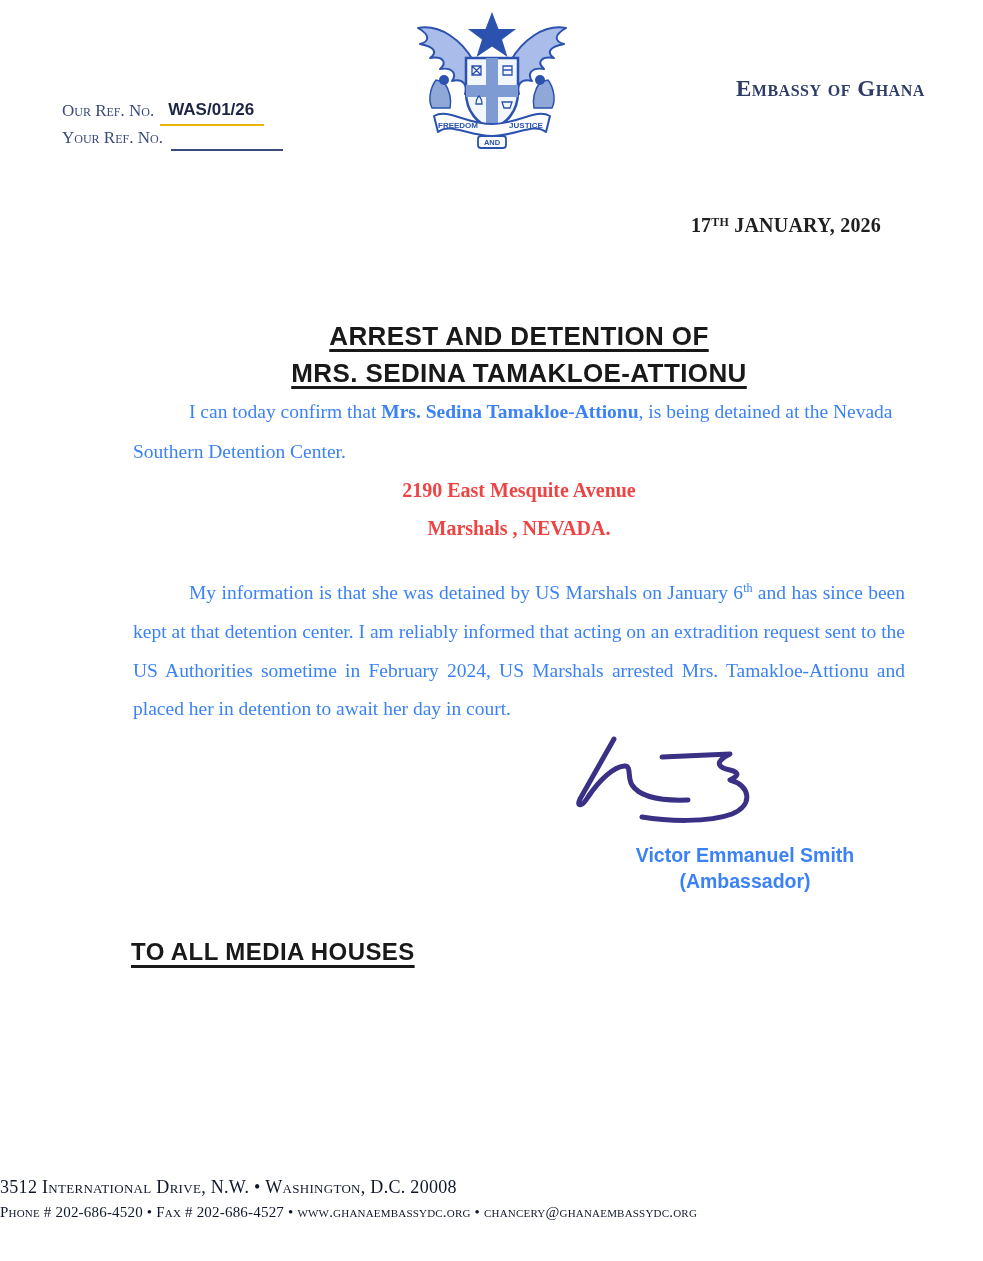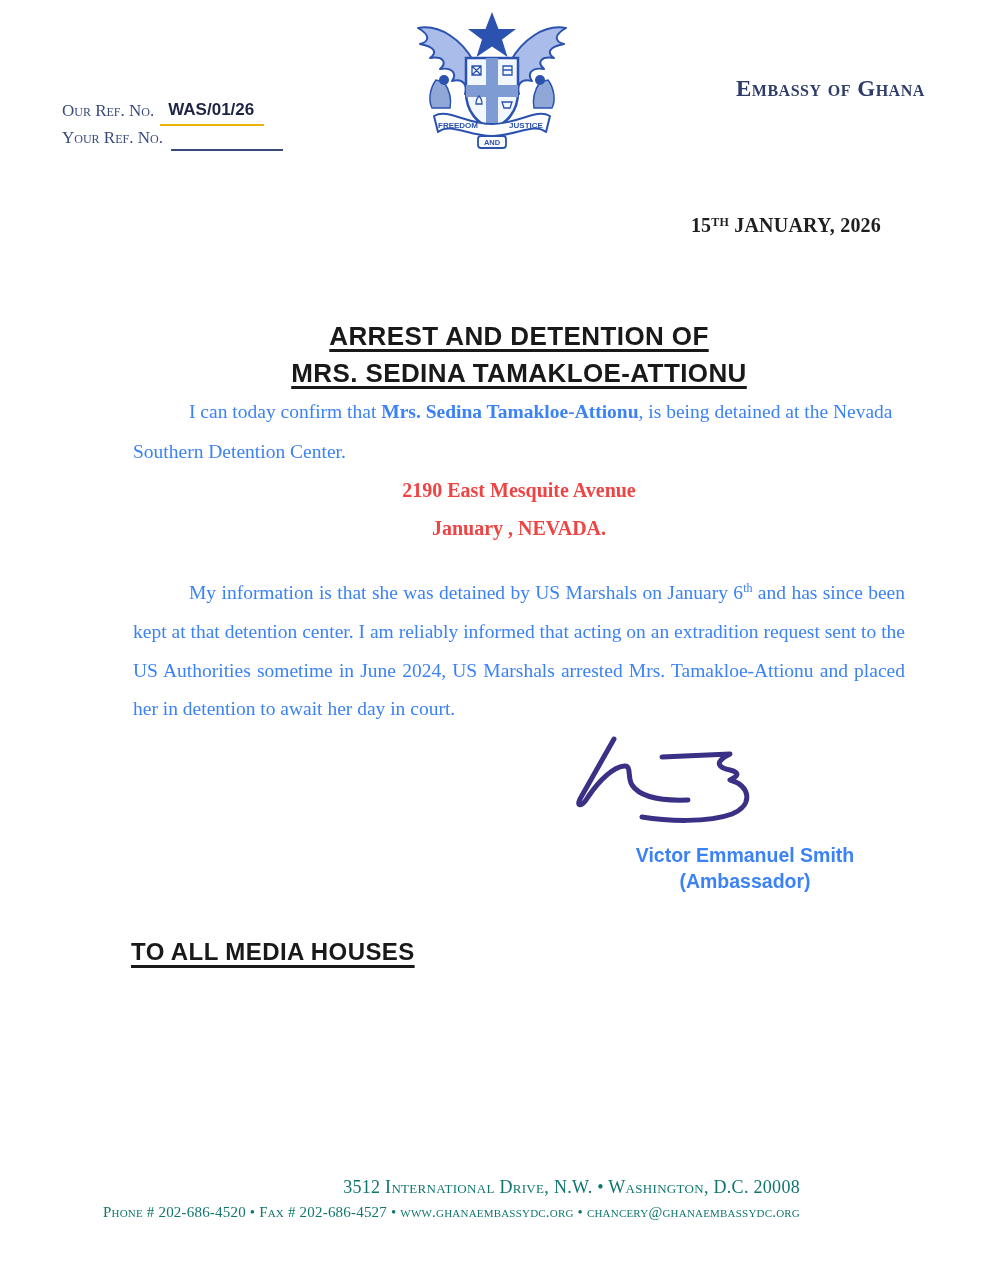--- a/index.html
+++ b/index.html
@@ -89,23 +89,23 @@
   .media{
     position:absolute;left:131px;top:938px;
     font-family:"Liberation Sans","DejaVu Sans",sans-serif;
     font-weight:700;font-size:24px;letter-spacing:.4px;
     color:#191919;
     text-decoration:underline;text-decoration-thickness:2.5px;text-underline-offset:5px;
   }
   
   .footer{
     position:absolute;left:0;top:1174px;width:800px;
-    text-align:right;
+    text-align:left;
     font-variant:small-caps;
-    color:#0f766e;
+    color:#0f172a;
   }
   .footer .f1{font-size:18px;line-height:26px;letter-spacing:.3px;}
   .footer .f2{font-size:15px;line-height:24px;letter-spacing:.2px;}
 </style>
 </head>
 <body>
 
 <div class="page">
 
   <div class="refs">
@@ -147,39 +147,39 @@
       <text x="52" y="120" font-family="Liberation Sans, sans-serif" font-size="8" font-weight="700" fill="#2a52ae" text-anchor="middle">FREEDOM</text>
       <text x="120" y="120" font-family="Liberation Sans, sans-serif" font-size="8" font-weight="700" fill="#2a52ae" text-anchor="middle">JUSTICE</text>
       <rect x="72" y="128" width="28" height="12" rx="3" fill="#ffffff" stroke="#2a52ae" stroke-width="1.8"></rect>
       <text x="86" y="137" font-family="Liberation Sans, sans-serif" font-size="7.5" font-weight="700" fill="#2a52ae" text-anchor="middle">AND</text>
     </svg>
   </div>
 
   <div class="embassy-name">Embassy of Ghana</div>
 
   <div class="date-line">
-    <span>15</span><sup>TH</sup><span> JANUARY, 2026</span>
+    <span>17</span><sup>TH</sup><span> JANUARY, 2026</span>
   </div>
 
   <div class="doc-title">
     <div><span class="u">ARREST AND DETENTION OF</span></div>
     <div><span class="u">MRS. SEDINA TAMAKLOE-ATTIONU</span></div>
   </div>
 
   <div class="para p1">
     <span>I can today confirm that </span><b>Mrs. Sedina Tamakloe-Attionu</b><span>, is being detained at the Nevada Southern Detention Center.</span>
   </div>
 
   <div class="addr">
     <div>2190 East Mesquite Avenue</div>
-    <div>January , NEVADA.</div>
+    <div>Marshals , NEVADA.</div>
   </div>
 
   <div class="para p2">
-    <span>My information is that she was detained by US Marshals on January 6</span><sup>th</sup><span> and has since been kept at that detention center. I am reliably informed that acting on an extradition request sent to the US Authorities sometime in June 2024, US Marshals arrested Mrs. Tamakloe-Attionu and placed her in detention to await her day in court.</span>
+    <span>My information is that she was detained by US Marshals on January 6</span><sup>th</sup><span> and has since been kept at that detention center. I am reliably informed that acting on an extradition request sent to the US Authorities sometime in February 2024, US Marshals arrested Mrs. Tamakloe-Attionu and placed her in detention to await her day in court.</span>
   </div>
 
   <div class="sig">
     <svg width="208" height="108" viewBox="0 0 208 108" xmlns="http://www.w3.org/2000/svg">
       <g fill="none" stroke="#3a3085" stroke-width="5" stroke-linecap="round" stroke-linejoin="round">
         <path d="M44 8 L10 68 C6 76 12 76 18 66 C30 48 44 36 54 35 C62 34 57 46 62 54 C70 66 92 70 118 69"></path>
         <path d="M92 26 L160 23 C142 32 150 37 160 39 C172 42 166 46 160 49 C180 54 184 74 162 83 C138 92 96 90 72 86"></path>
       </g>
     </svg>
   </div>

